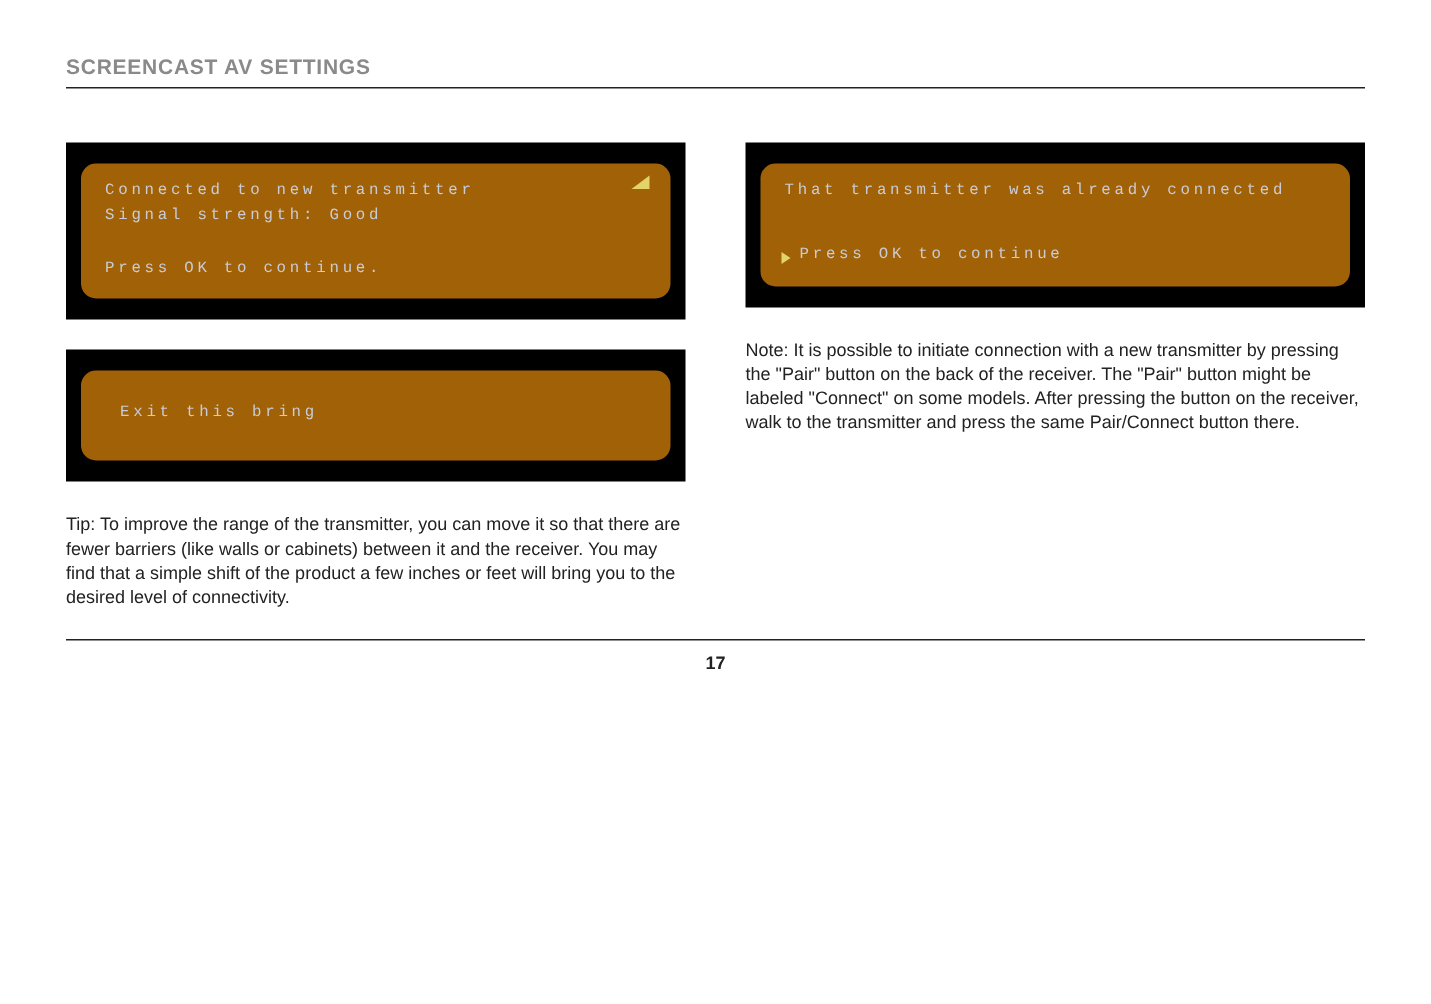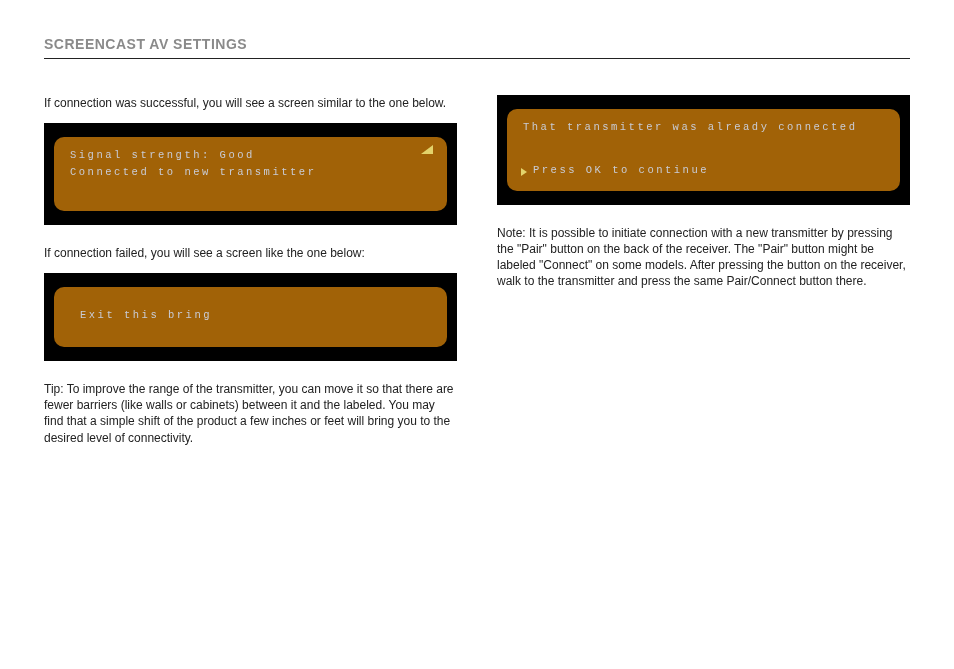--- a/index.html
+++ b/index.html
@@ -74,45 +74,44 @@
 
 <div class="page-wrap">
   <div class="page">
     <div class="header">
       <h1>SCREENCAST AV SETTINGS</h1>
     </div>
 
     <div class="cols">
 
       <div class="col">
-        <p class="para">If connection was successful, you will see a screen similar to the one below.</p>
 
         <div class="screen">
           <div class="osd">
             <span class="signal-icon"></span>
+            <div class="osd-text indent">Connected to new transmitter</div>
             <div class="osd-text indent">Signal strength: Good</div>
-            <div class="osd-text indent">Connected to new transmitter</div>
             <div class="osd-gap"></div>
+            <div class="osd-text indent">Press OK to continue.</div>
           </div>
         </div>
 
-        <p class="para">If connection failed, you will see a screen like the one below:</p>
 
         <div class="screen">
           <div class="osd">
             <div class="osd-gap" style="height:10px"></div>
             <div class="osd-row">
               <span style="width:12px;flex-shrink:0"></span>
               <span class="osd-text">Exit this bring</span>
             </div>
           </div>
         </div>
 
         <p class="para">
-          <span class="tip-label">Tip:</span><span> To improve the range of the transmitter, you can move it so that there are fewer barriers (like walls or cabinets) between it and the labeled. You may find that a simple shift of the product a few inches or feet will bring you to the desired level of connectivity.</span>
+          <span class="tip-label">Tip:</span><span> To improve the range of the transmitter, you can move it so that there are fewer barriers (like walls or cabinets) between it and the receiver. You may find that a simple shift of the product a few inches or feet will bring you to the desired level of connectivity.</span>
         </p>
       </div>
 
       <div class="col">
         <div class="screen" style="margin-top:0">
           <div class="osd">
             <div class="osd-text indent">That transmitter was already connected</div>
             <div class="osd-gap" style="height:26px"></div>
             <div class="osd-row">
               <span class="arrow"></span>
@@ -121,13 +120,17 @@
           </div>
         </div>
 
         <p class="para">
           <span class="note-label">Note:</span><span> It is possible to initiate connection with a new transmitter by pressing the "Pair" button on the back of the receiver. The "Pair" button might be labeled "Connect" on some models. After pressing the button on the receiver, walk to the transmitter and press the same Pair/Connect button there.</span>
         </p>
       </div>
     </div>
   </div>
 
+  <div class="footer">
+    <div class="footer-rule"></div>
+    <div class="page-num">17</div>
+  </div>
 </div>
 
 </body></html>

